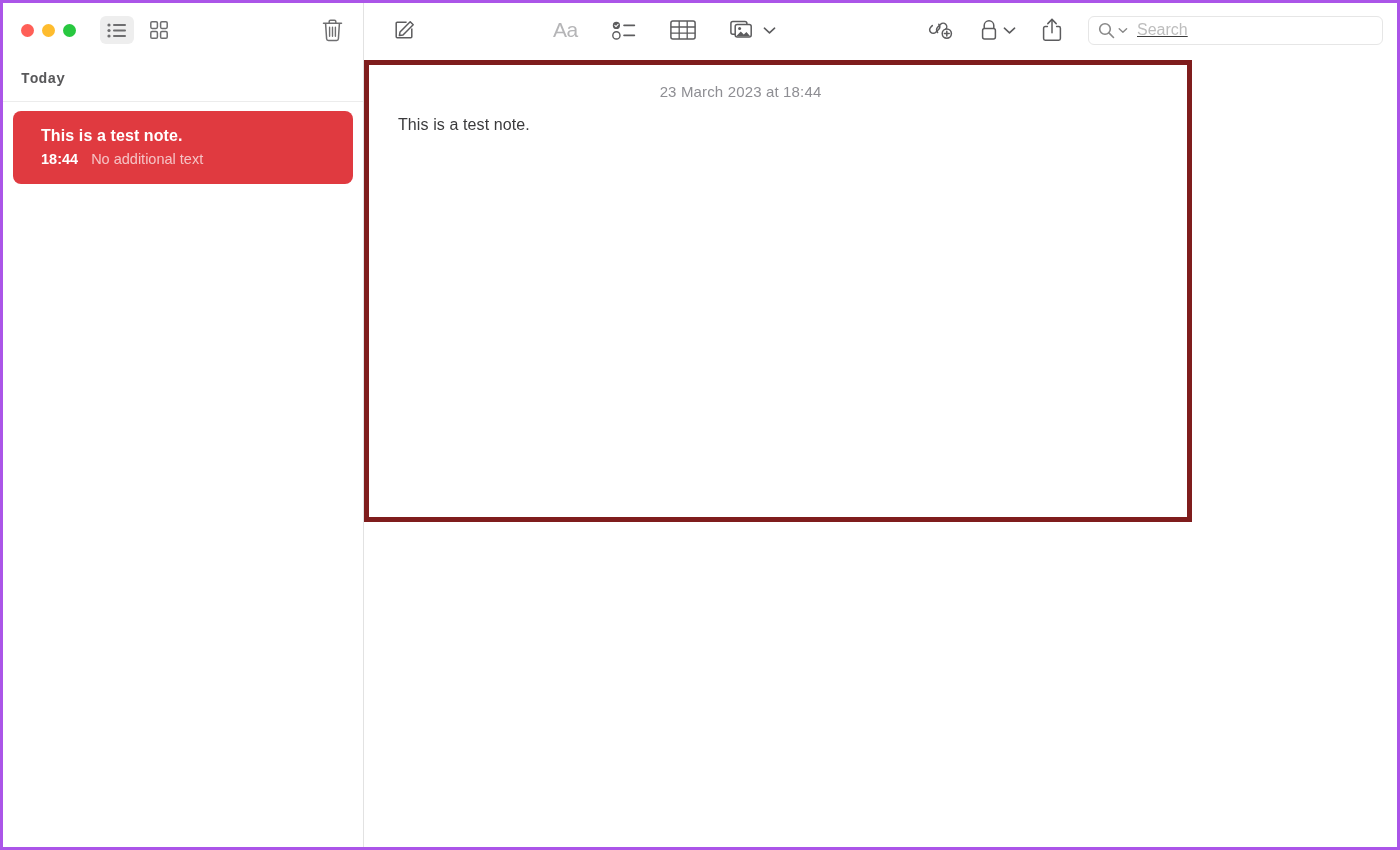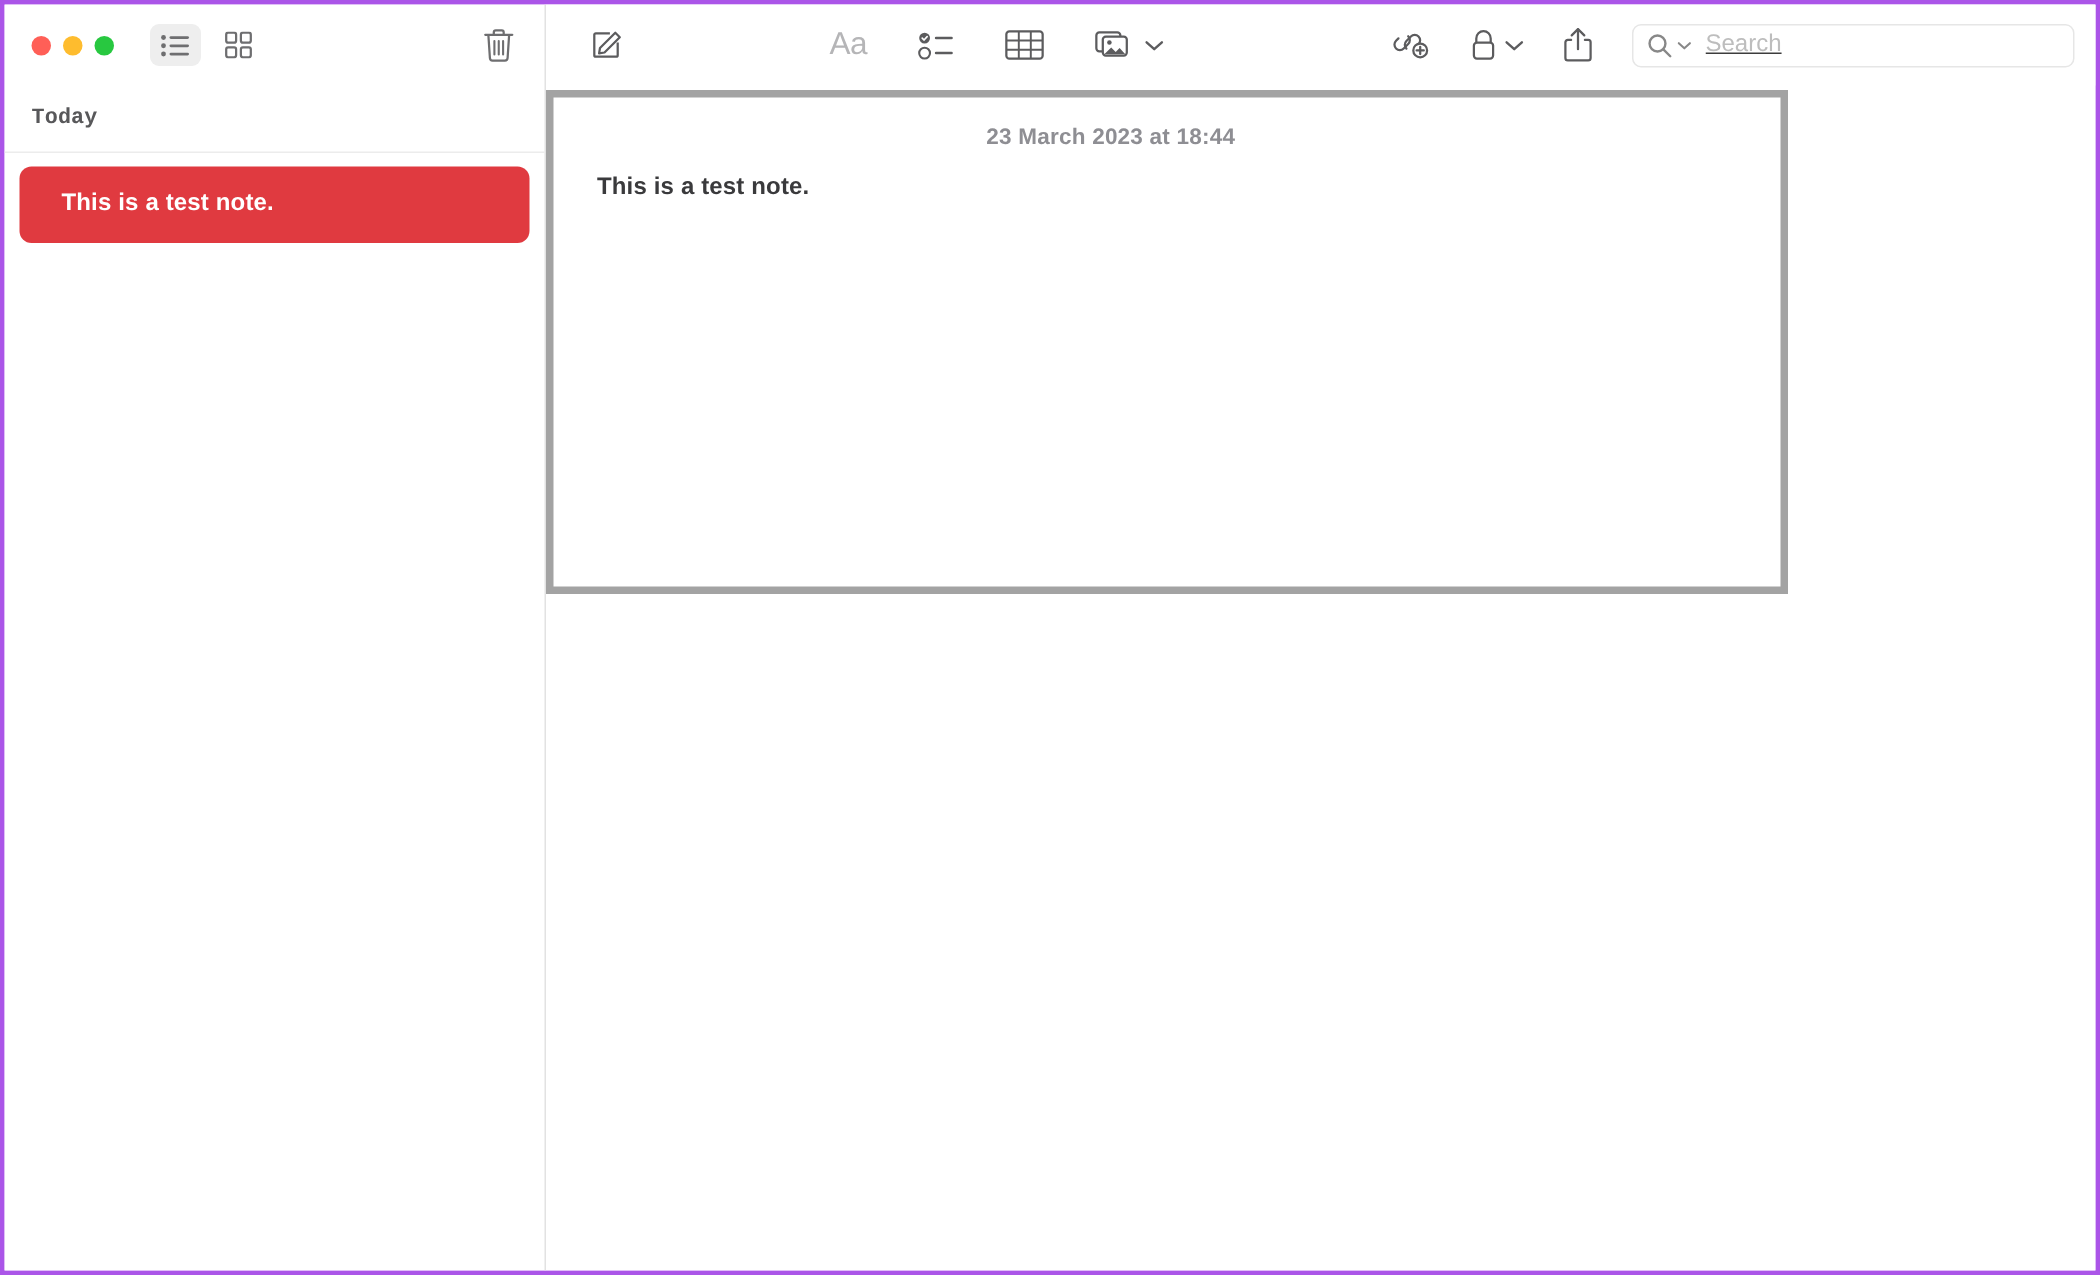--- a/index.html
+++ b/index.html
@@ -227,25 +227,24 @@
   .editor-area {
     flex: 1 1 auto;
     position: relative;
   }
 
   #note-highlight {
     position: absolute;
     left: 0px;
     top: 3px;
     width: 828px;
-    height: 336px;
-    border: 5px solid #a3a3a3;
+    height: 462px;
+    border: 5px solid #7f1d1d;
     background: #ffffff;
     padding: 18px 24px 0 29px;
-    font-weight: bold;
   }
 
   .note-date {
     text-align: center;
     font-size: 15px;
     color: #8e8e93;
     letter-spacing: 0.15px;
     margin-bottom: 13px;
     padding-right: 80px;
   }
@@ -311,20 +310,24 @@
       </button>
     </div>
 
     <div class="section-header">
       <span class="section-header-label">Today</span>
     </div>
 
     <div class="note-list">
       <div class="note-card selected">
         <div class="note-card-title">This is a test note.</div>
+        <div class="note-card-meta">
+          <span class="note-card-time">18:44</span>
+          <span class="note-card-preview">No additional text</span>
+        </div>
       </div>
     </div>
   </div>
 
   <div id="main">
 
     <div class="main-toolbar">
 
       <button class="tb-btn tb-compose">
         <span>

